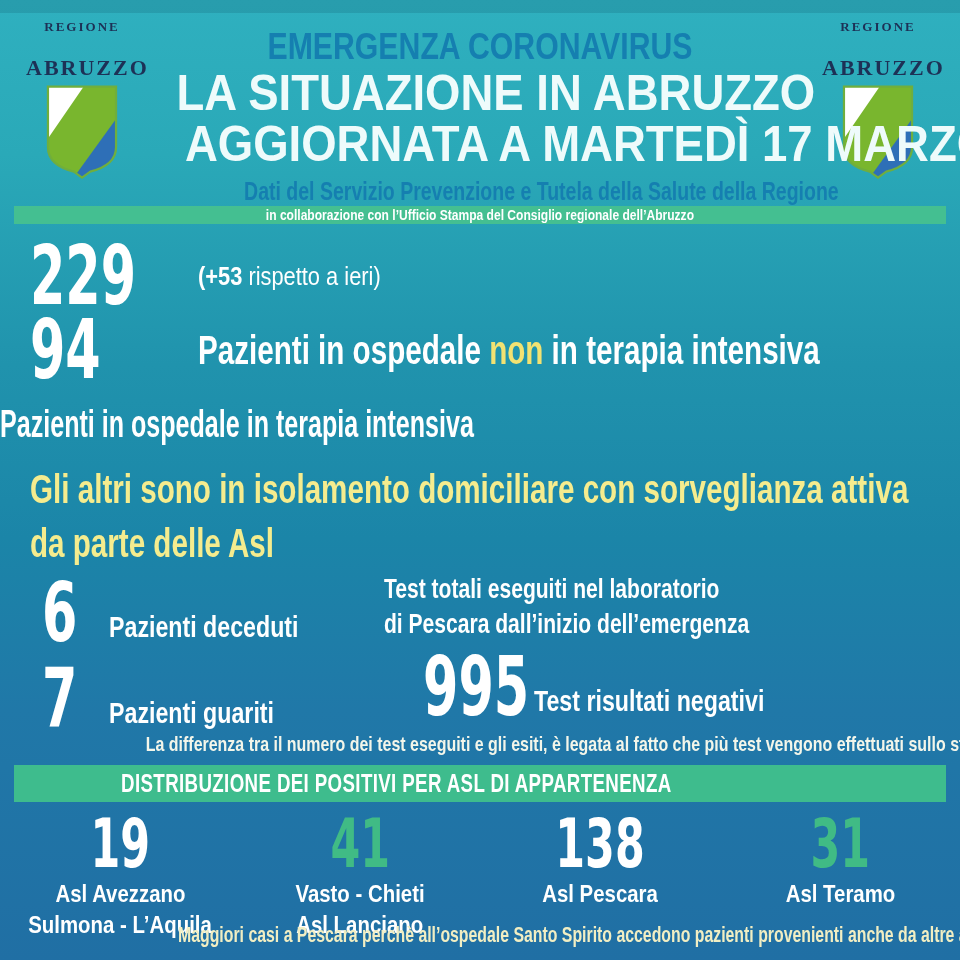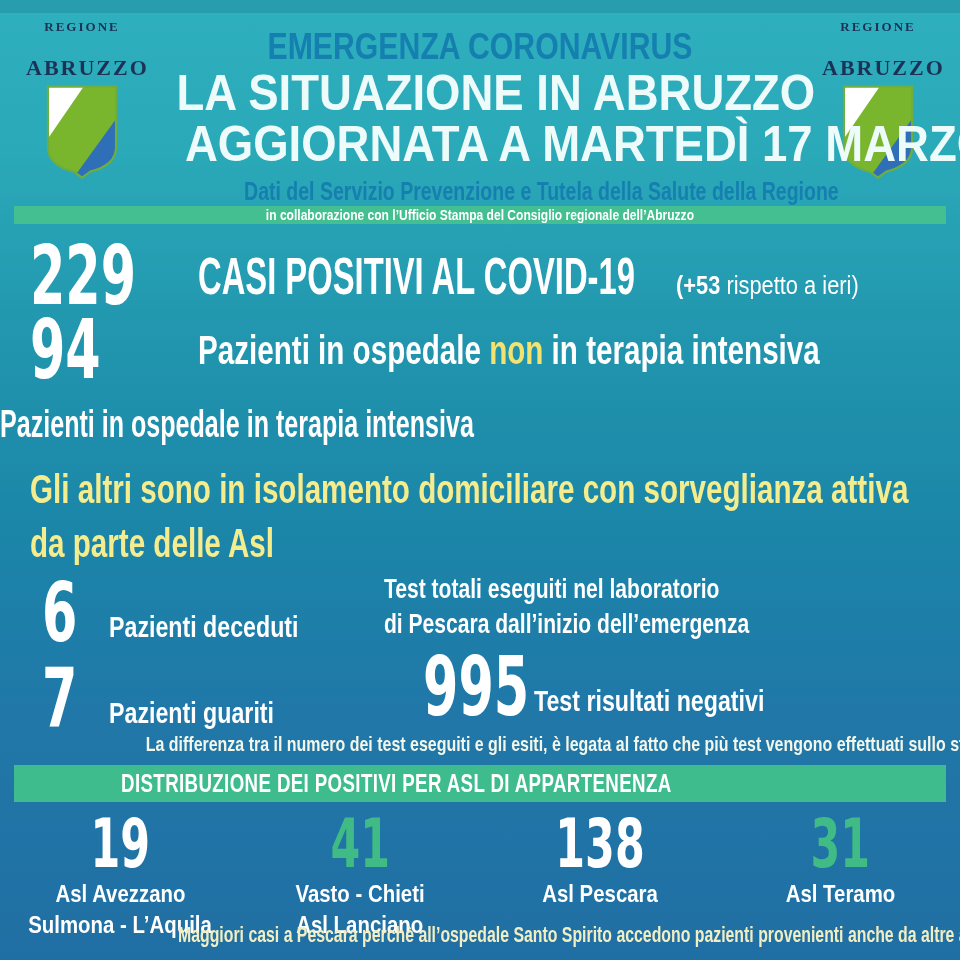--- a/index.html
+++ b/index.html
@@ -153,21 +153,20 @@
     </div>
   </div>
 
   <div class="collab">
     <span class="squeeze">in collaborazione con l’Ufficio Stampa del Consiglio regionale dell’Abruzzo</span>
   </div>
 
   <div class="stat-row r1">
     <div class="numcol"><span class="bignum">229</span></div>
     <div class="lblwrap">
-      <span class="lbl-xl-wrap"><span class="lbl-xl">CASI POSITIVI AL COVID-19</span></span>
       <span class="delta"><b>(+53</b><span class="rest"> rispetto a ieri)</span></span>
     </div>
   </div>
 
   <div class="stat-row r2">
     <div class="numcol"><span class="bignum">94</span></div>
     <span class="lbl-l"><span>Pazienti in ospedale </span><span class="hl">non</span><span> in terapia intensiva</span></span>
   </div>
 
   <div class="stat-row r3">

